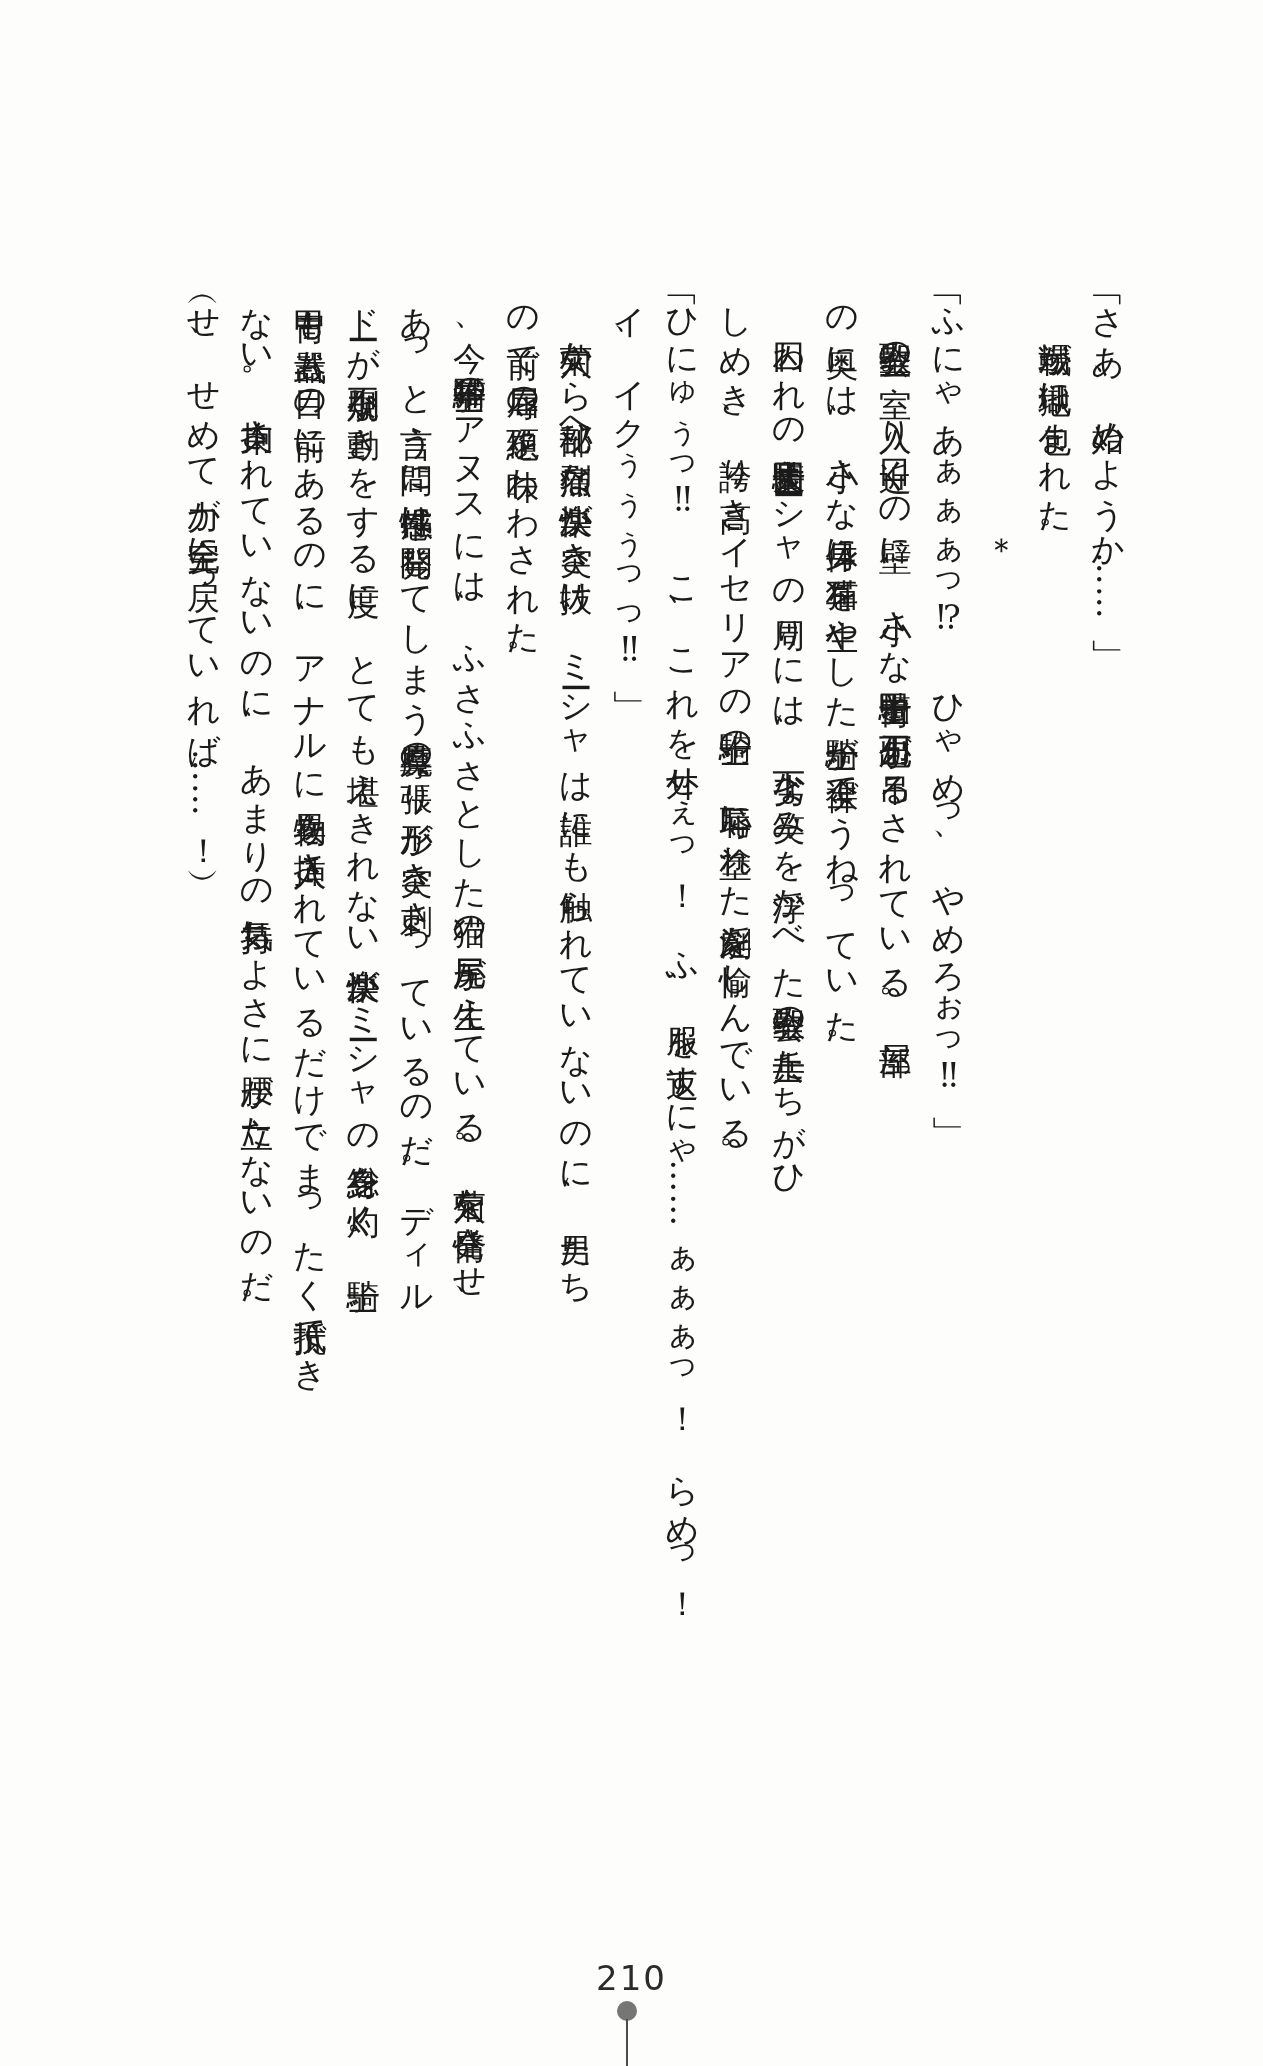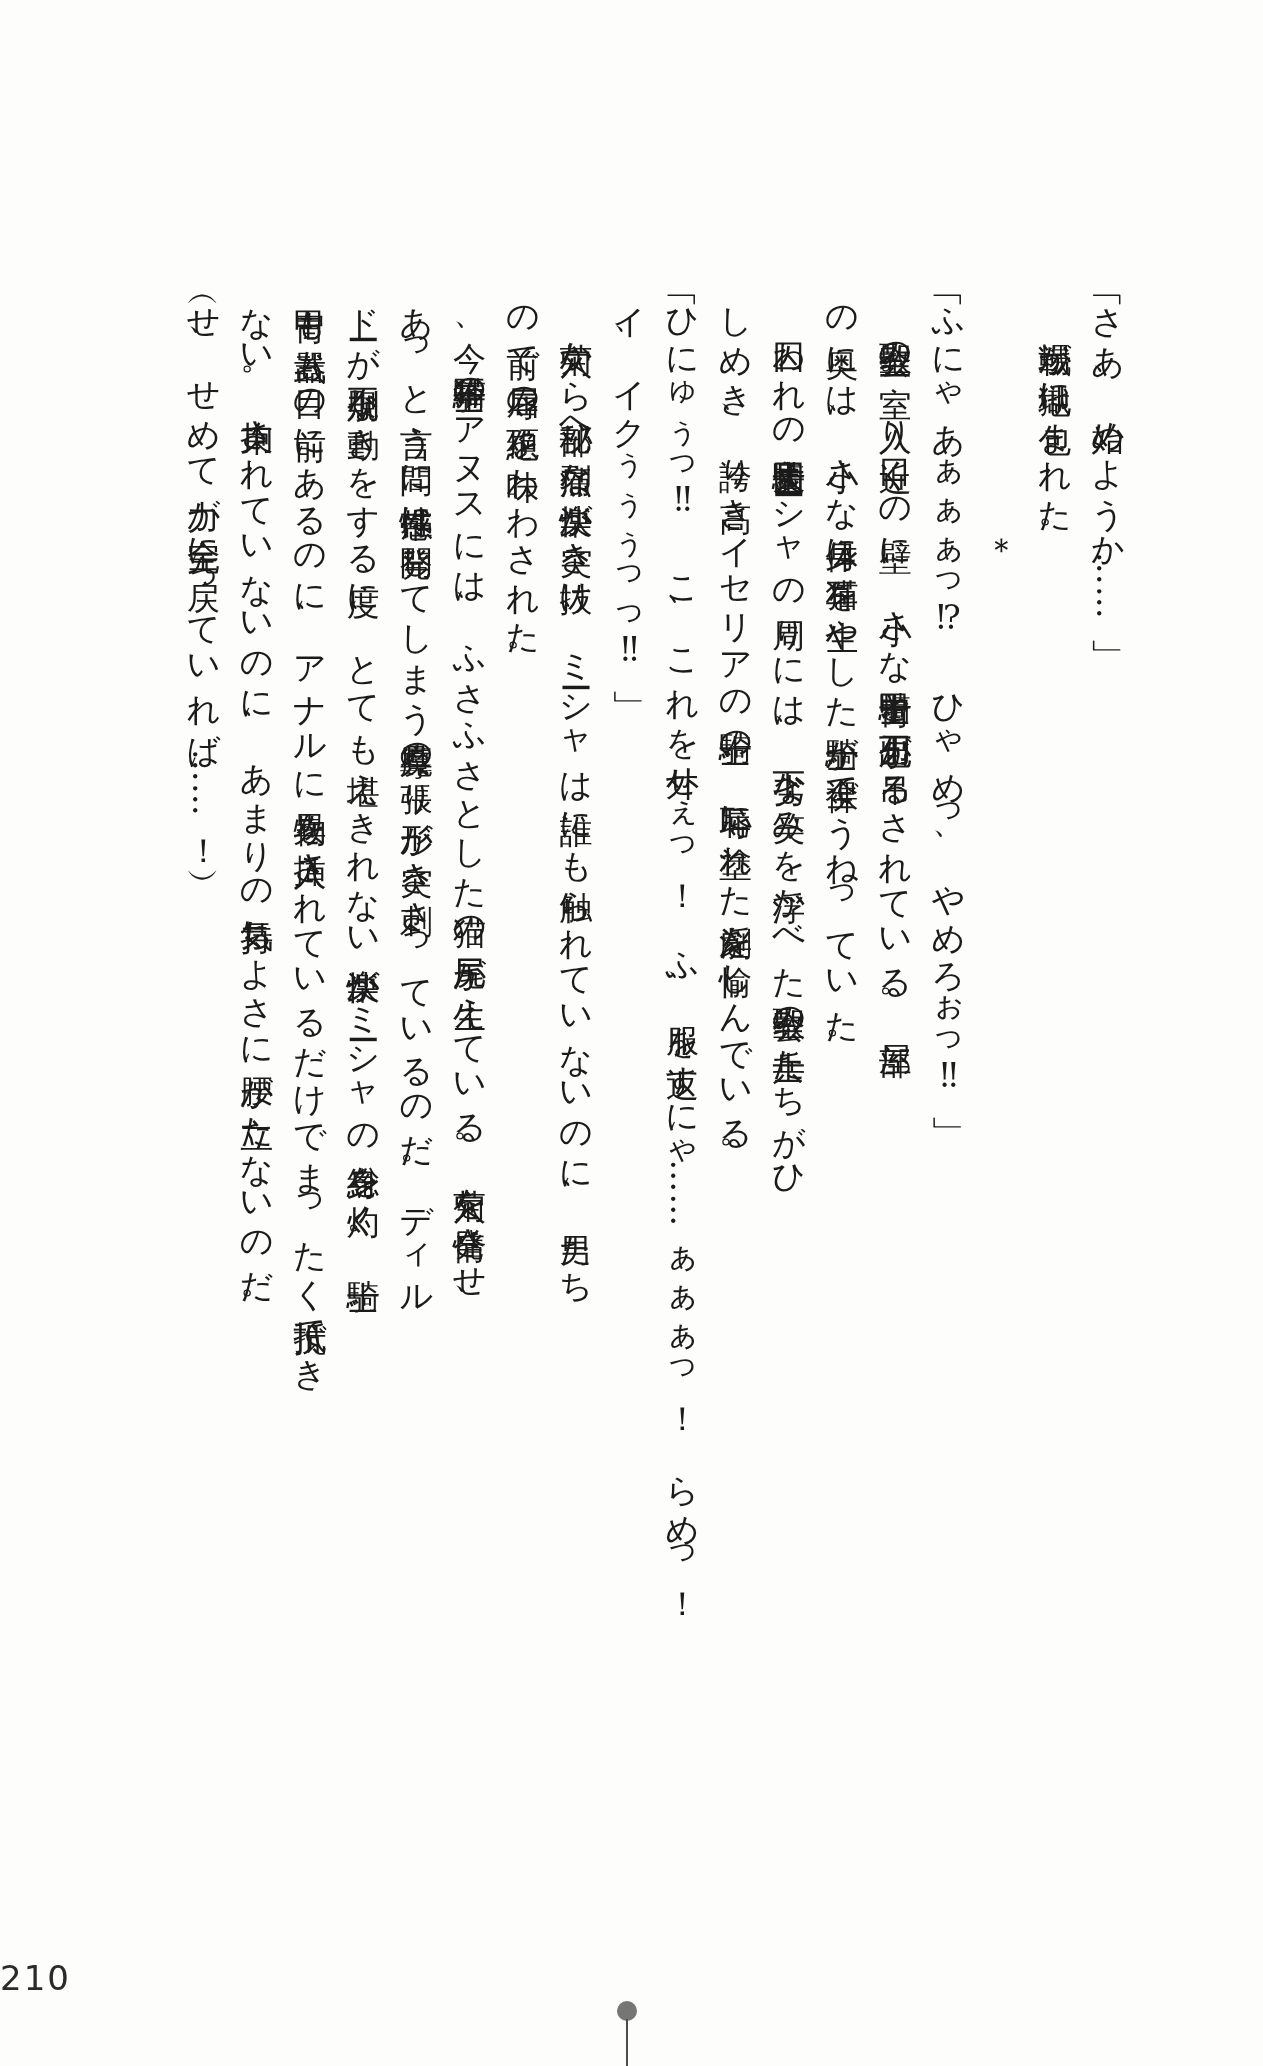--- a/index.html
+++ b/index.html
@@ -39,20 +39,21 @@
   .text-block p{
     margin:0;
     padding:0;
     white-space:nowrap;
   }
   .page-number{
     position:absolute;
     top:1958px;
     left:0;
     width:1263px;
+    text-align:center;
     font-family:"DejaVu Sans","Liberation Sans",sans-serif;
     font-weight:normal;
     font-size:34px;
     letter-spacing:2px;
     color:var(--num-ink);
   }
   .footer-dot{
     position:absolute;
     left:617px;
     top:2001px;

